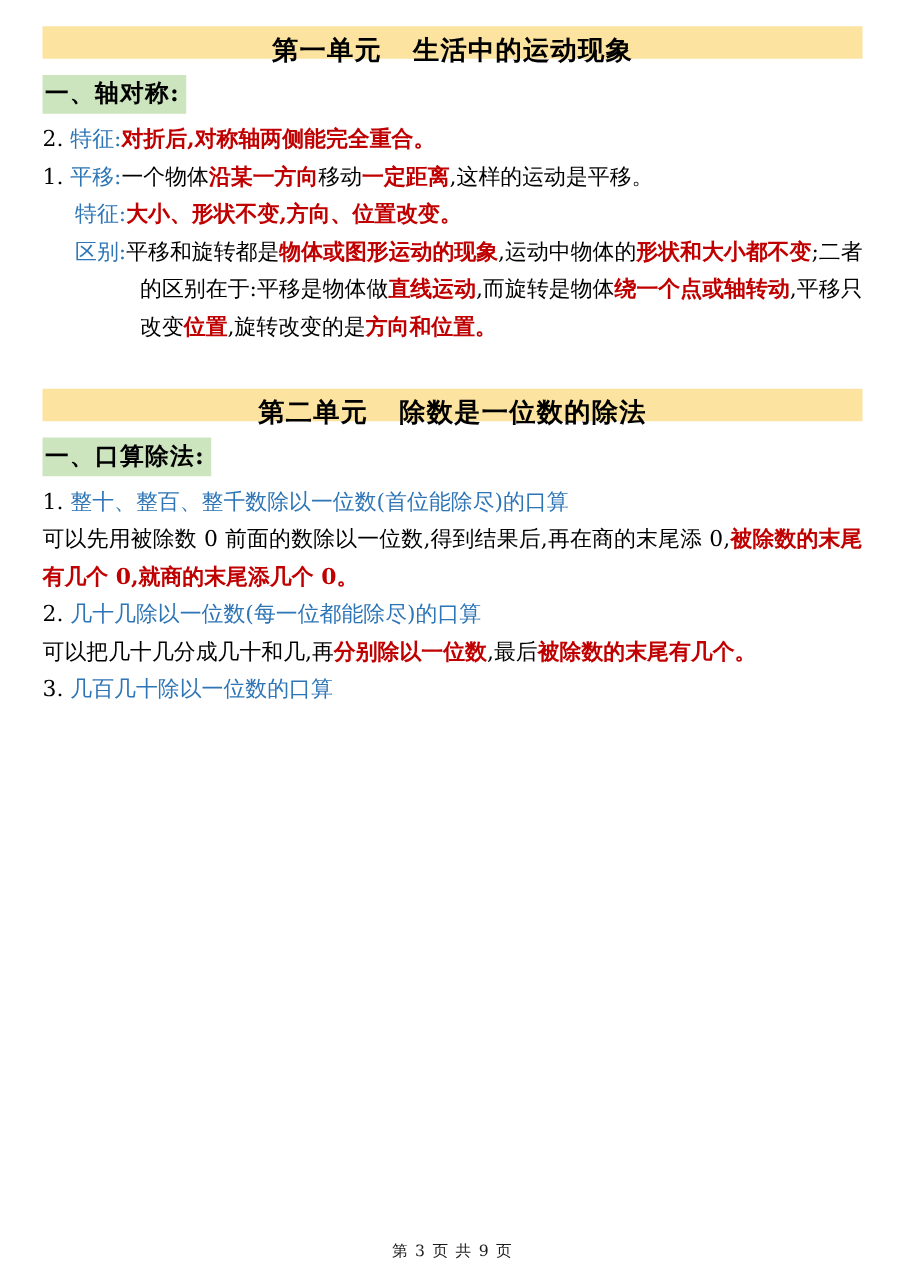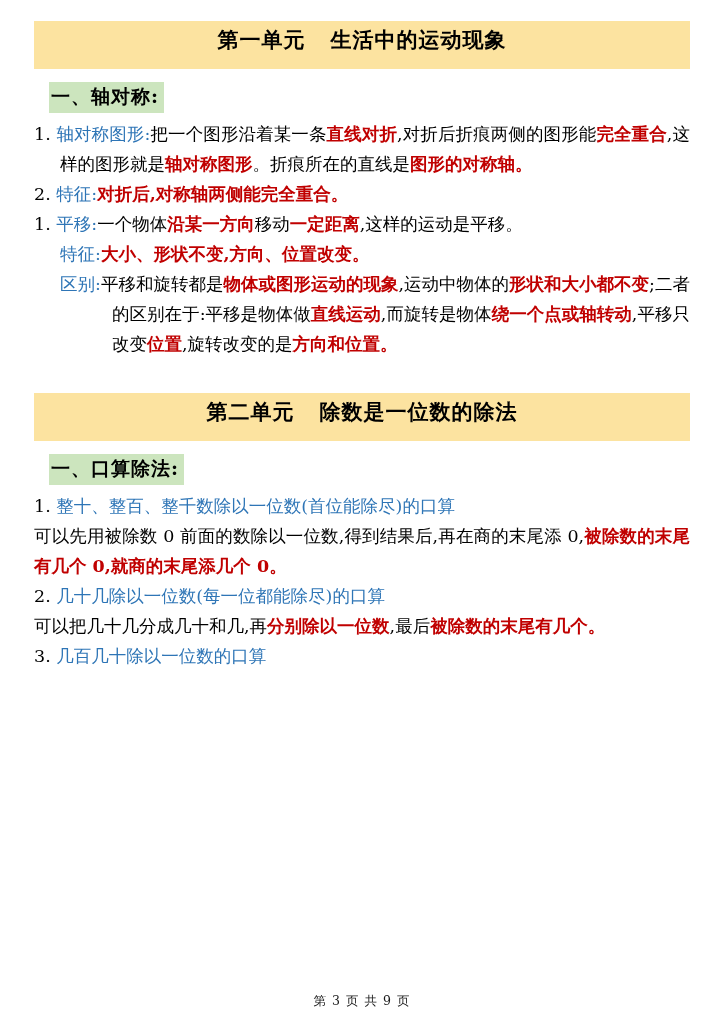--- a/index.html
+++ b/index.html
@@ -20,34 +20,34 @@
     height: 1024px;
     position: relative;
     box-sizing: border-box;
     padding: 0;
   }
 
   
   .unit-banner {
     background: #FCE3A0;
     margin: 0 34px;
-    height: 48px;
+    height: 26px;
     line-height: 38px;
     text-align: center;
     font-size: 21px;
     font-weight: bold;
     letter-spacing: 1px;
     color: #000;
     white-space: pre;
   }
   .banner-gap-1 { height: 21px; }
 
   
   .sec-head-wrap {
-    margin: 0 49px;
+    margin: 0 34px;
     padding-top: 13px;
     padding-bottom: 6px;
   }
   .sec-head {
     display: inline-block;
     background: #CCE5BE;
     font-size: 19px;
     font-weight: bold;
     padding: 2px 5px 3px 2px;
     letter-spacing: 1px;
@@ -108,23 +108,20 @@
   <div class="banner-gap-1"></div>
 
   <div class="unit-banner">第一单元   生活中的运动现象</div>
 
   <div class="sec-head-wrap">
     <span class="sec-head">一、轴对称:</span>
   </div>
 
   <div class="body-wrap">
     <p class="para item">
-      <span class="num">1.</span><span class="blk"> </span><span class="blue">轴对称图形</span><span class="blue">:</span><span class="blk">把一个图形沿着某一条</span><span class="red">直线对折</span><span class="blk">,对折后折痕两侧的图形能</span><span class="red">完全重合</span><span class="blk">,这样的图形就是</span><span class="red">轴对称图形</span><span class="blk">。折痕所在的直线是</span><span class="red">图形的对称轴。</span>
-    </p>
-    <p class="para item">
       <span class="num">2.</span><span class="blk"> </span><span class="blue">特征</span><span class="blue">:</span><span class="red">对折后,对称轴两侧能完全重合。</span>
     </p>
   </div>
 
 
   <div class="body-wrap">
 
     <p class="para item">
       <span class="num">1.</span><span class="blk"> </span><span class="blue">平移</span><span class="blue">:</span><span class="blk">一个物体</span><span class="red">沿某一方向</span><span class="blk">移动</span><span class="red">一定距离</span><span class="blk">,这样的运动是平移。</span>
     </p>

